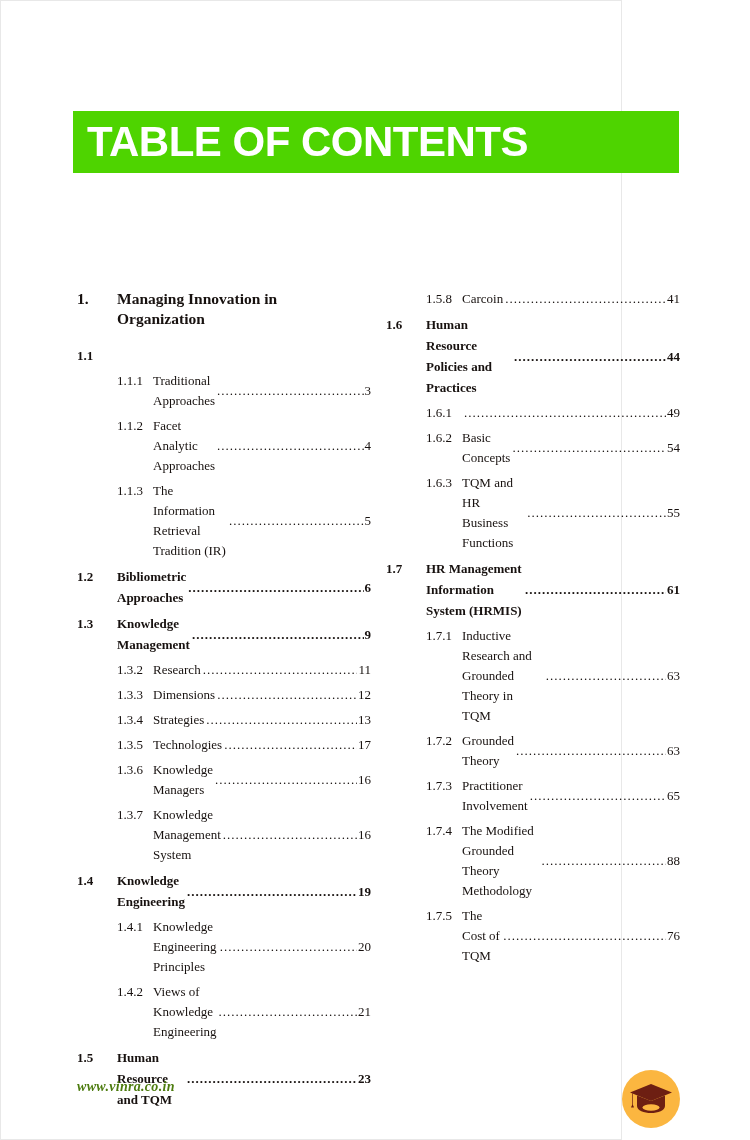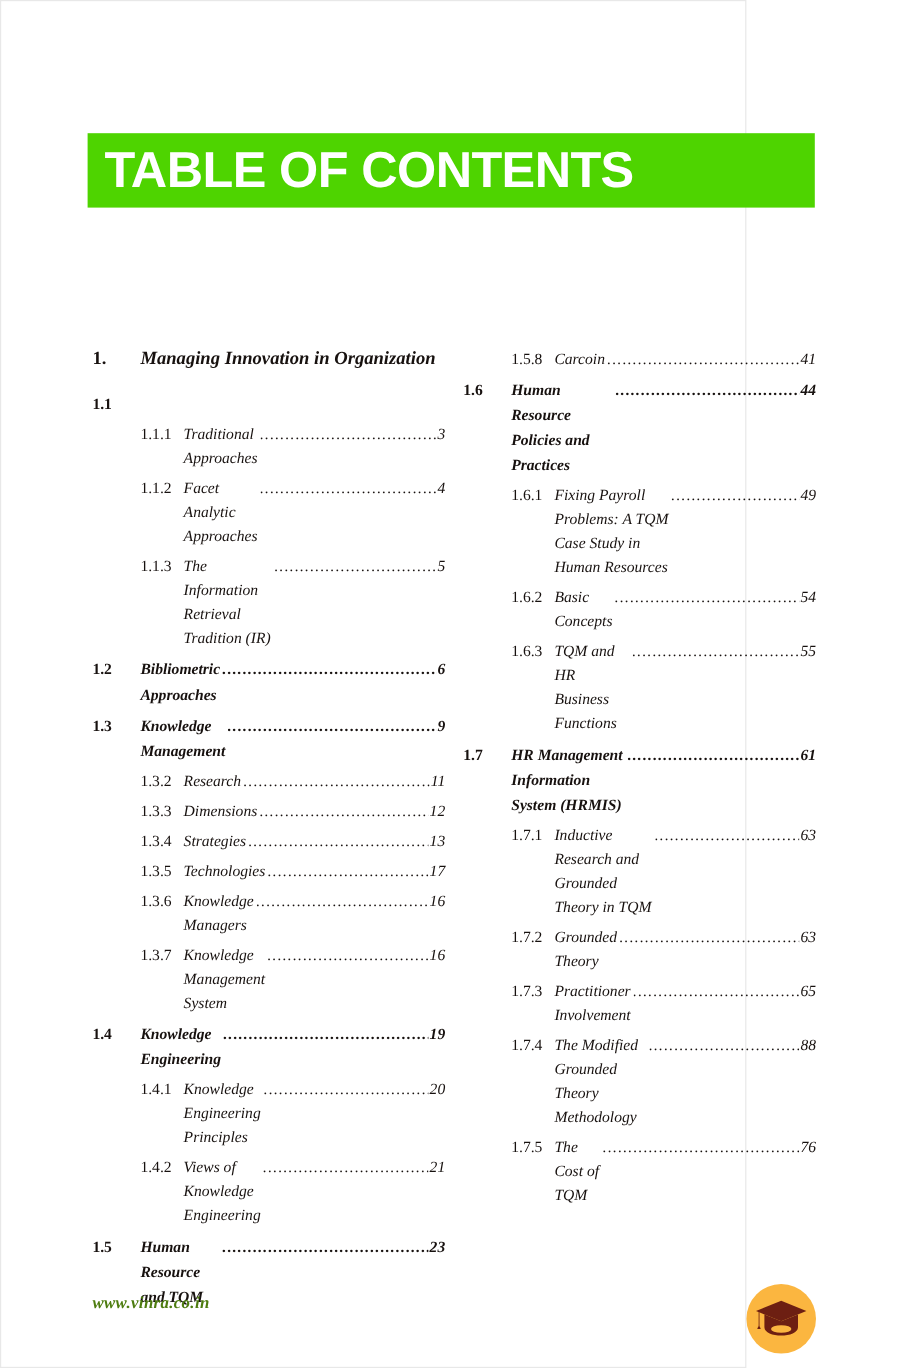--- a/index.html
+++ b/index.html
@@ -74,23 +74,22 @@
     white-space: nowrap;
   }
   .entry .body {
     flex: 1 1 auto;
     min-width: 0;
   }
 
   
   .ln {
     display: flex;
-    align-items: flex-start;
+    align-items: center;
     width: 100%;
-    font-style: italic;
   }
   .ln .txt {
     white-space: pre-wrap;
   }
   .ln .leader {
     flex: 1 1 auto;
     overflow: hidden;
     white-space: nowrap;
     margin: 0 1px 0 2px;
     letter-spacing: 1.0px;
@@ -352,21 +351,20 @@
               <span class="txt">Human Resource Policies and Practices</span>
               <span class="leader"></span>
               <span class="pg">44</span>
             </span>
           </span>
         </div>
         <div class="entry subsection">
           <span class="num">1.6.1</span>
           <span class="body">
             <span class="ln">
-              <span class="txt">Fixing Payroll Problems: A TQM Case Study in Human Resources</span>
               <span class="leader"></span>
               <span class="pg">49</span>
             </span>
           </span>
         </div>
         <div class="entry subsection">
           <span class="num">1.6.2</span>
           <span class="body">
             <span class="ln">
               <span class="txt">Basic Concepts</span>

